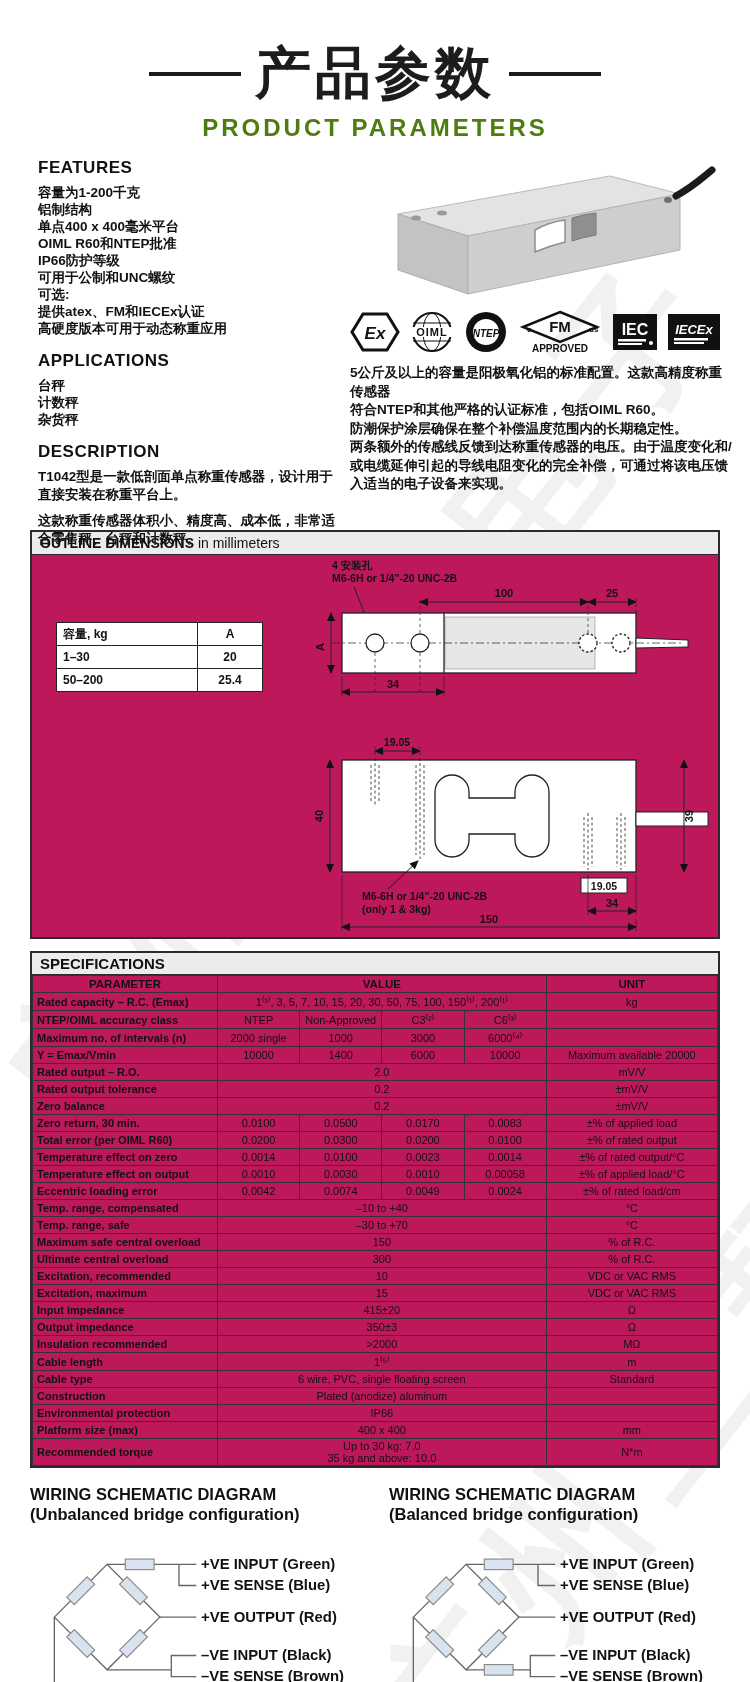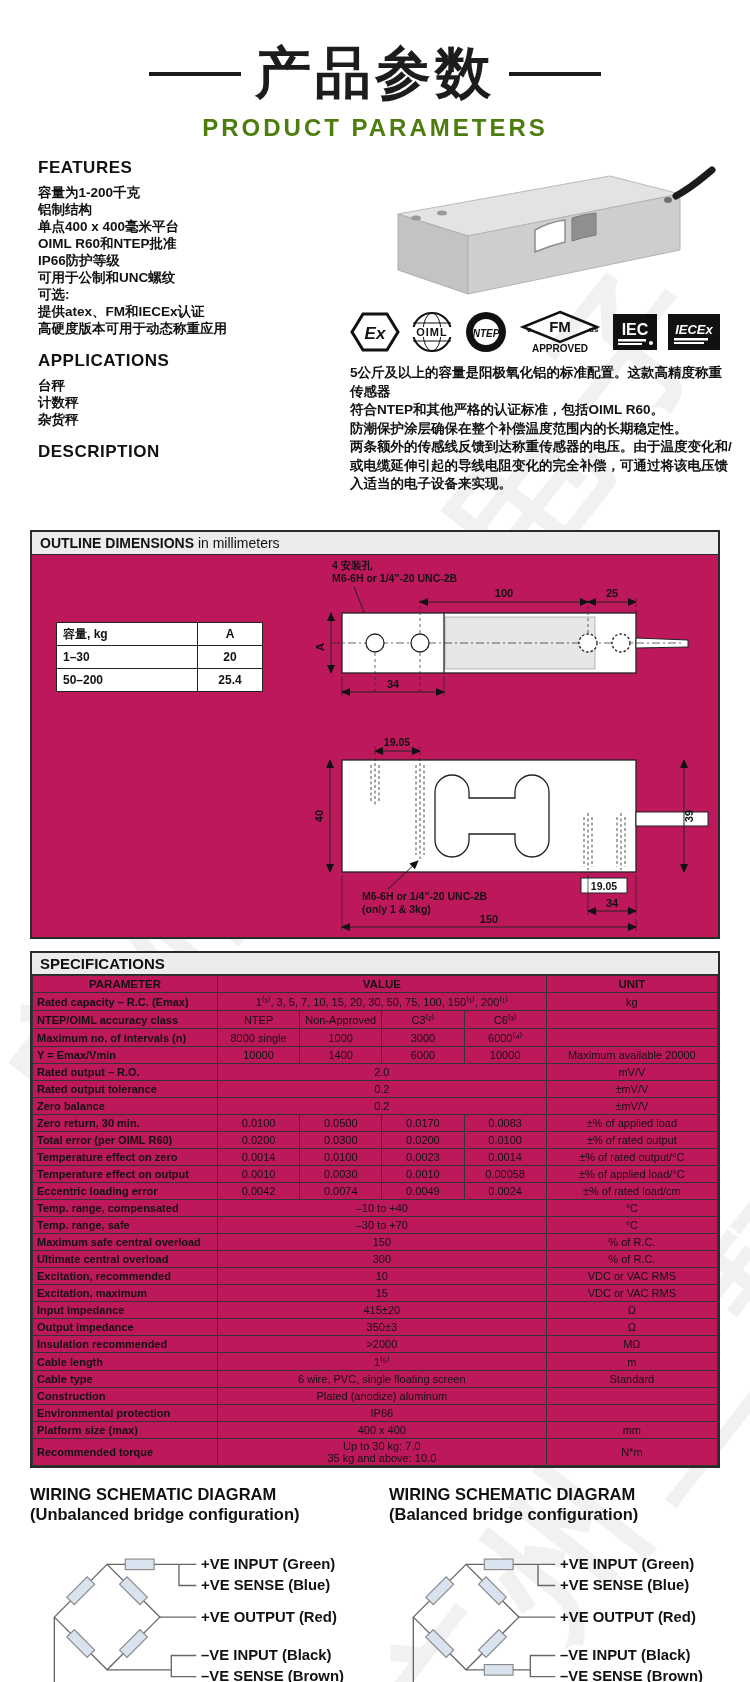--- a/index.html
+++ b/index.html
@@ -87,20 +87,24 @@
           </div>
         <div class="gap14"></div>
         <div class="sec-head">APPLICATIONS</div>
         <div>
             <div class="cn-line">台秤</div>
             <div class="cn-line">计数秤</div>
             <div class="cn-line">杂货秤</div>
           </div>
         <div class="gap14"></div>
         <div class="sec-head">DESCRIPTION</div>
+        <div>
+            <div class="cn-par">T1042型是一款低剖面单点称重传感器，设计用于直接安装在称重平台上。</div>
+            <div class="cn-par">这款称重传感器体积小、精度高、成本低，非常适合零售秤、台秤和计数秤。</div>
+          </div>
       </div>
 
       <div class="col-right">
         
         <svg width="382" height="150" viewBox="0 0 382 150">
           <polygon points="48,62 260,24 330,42 118,84" fill="#e3e3e3" stroke="#b9b9b9" stroke-width="1"></polygon>
           <polygon points="48,62 118,84 118,142 48,118" fill="#c3c3c3" stroke="#adadad" stroke-width="1"></polygon>
           <polygon points="118,84 330,42 330,98 118,142" fill="#cecece" stroke="#b3b3b3" stroke-width="1"></polygon>
           <path d="M185,78 q14,-8 30,-10 l0,22 q-16,4 -30,10 Z" fill="#fff" stroke="#8e8e8e" stroke-width="1.5"></path>
           <path d="M222,66 q12,-4 24,-5 l0,22 q-12,2 -24,6 Z" fill="#8f8f8f" stroke="#777" stroke-width="1"></path>
@@ -304,21 +308,21 @@
             <tr>
               <td class="p">NTEP/OIML accuracy class</td>
               <td class="v">NTEP</td>
               <td class="v">Non-Approved</td>
               <td class="v">C3⁽²⁾</td>
               <td class="v">C6⁽³⁾</td>
               <td class="u"></td>
             </tr>
             <tr>
               <td class="p">Maximum no. of intervals (n)</td>
-              <td class="v">8000 single</td>
+              <td class="v">2000 single</td>
               <td class="v">1000</td>
               <td class="v">3000</td>
               <td class="v">6000⁽⁴⁾</td>
               <td class="u"></td>
             </tr>
             <tr>
               <td class="p">Y = Emax/Vmin</td>
               <td class="v">10000</td>
               <td class="v">1400</td>
               <td class="v">6000</td>

